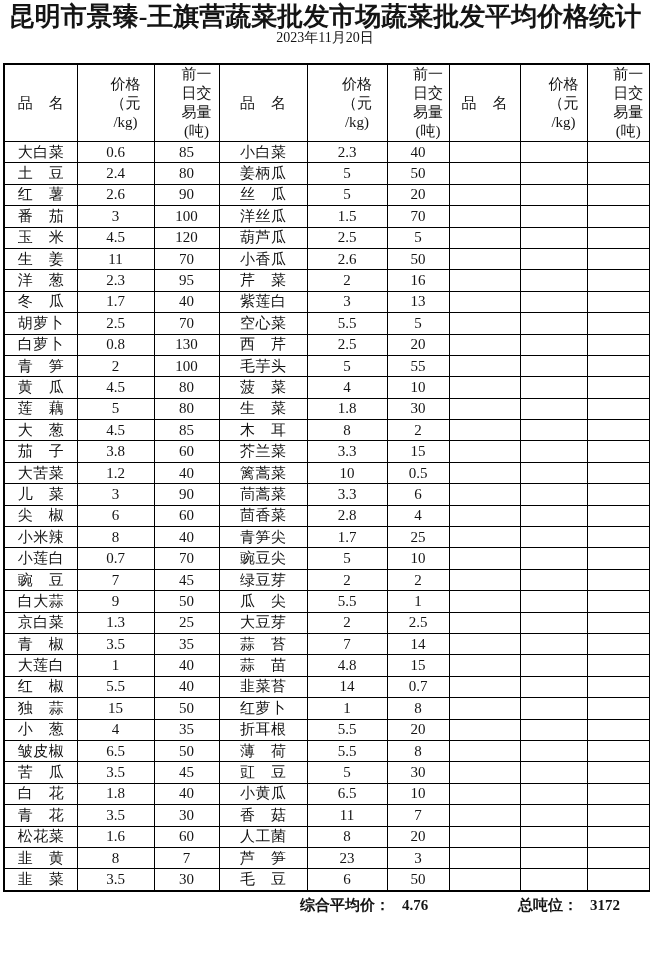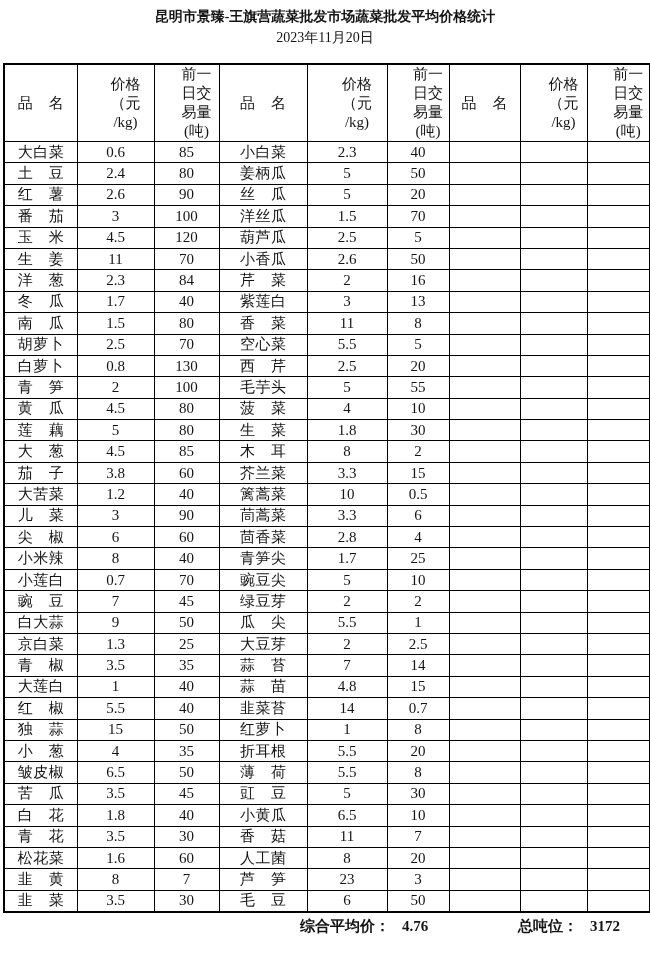--- a/index.html
+++ b/index.html
@@ -2,21 +2,21 @@
 <html><head>
 <meta charset="utf-8">
 <style>
   html, body { margin:0; padding:0; }
   body {
     width:650px; height:967px; background:#ffffff; color:#141414;
     font-family:"Liberation Serif","DejaVu Serif",serif;
     overflow:hidden;
   }
   .title {
-    text-align:center; font-size:14px; font-weight:bold;
+    text-align:center; font-size:26px; font-weight:bold;
     padding-top:4px; line-height:26px;
   }
   .date {
     text-align:center; font-size:14px; line-height:15px; margin-bottom:18px;
   }
   table.price-table {
     border-collapse:collapse; table-layout:fixed;
     width:646px; margin-left:3px;
     border:2px solid #000;
   }
@@ -150,46 +150,35 @@
         <td><span class="jname">小香瓜</span></td>
         <td>2.6</td>
         <td>50</td>
         <td><span class="jname"></span></td>
         <td></td>
         <td></td>
       </tr>
       <tr>
         <td><span class="jname">洋葱</span></td>
         <td>2.3</td>
-        <td>84</td>
+        <td>95</td>
         <td><span class="jname">芹菜</span></td>
         <td>2</td>
         <td>16</td>
         <td><span class="jname"></span></td>
         <td></td>
         <td></td>
       </tr>
       <tr>
         <td><span class="jname">冬瓜</span></td>
         <td>1.7</td>
         <td>40</td>
         <td><span class="jname">紫莲白</span></td>
         <td>3</td>
         <td>13</td>
-        <td><span class="jname"></span></td>
-        <td></td>
-        <td></td>
-      </tr>
-      <tr>
-        <td><span class="jname">南瓜</span></td>
-        <td>1.5</td>
-        <td>80</td>
-        <td><span class="jname">香菜</span></td>
-        <td>11</td>
-        <td>8</td>
         <td><span class="jname"></span></td>
         <td></td>
         <td></td>
       </tr>
       <tr>
         <td><span class="jname">胡萝卜</span></td>
         <td>2.5</td>
         <td>70</td>
         <td><span class="jname">空心菜</span></td>
         <td>5.5</td>

